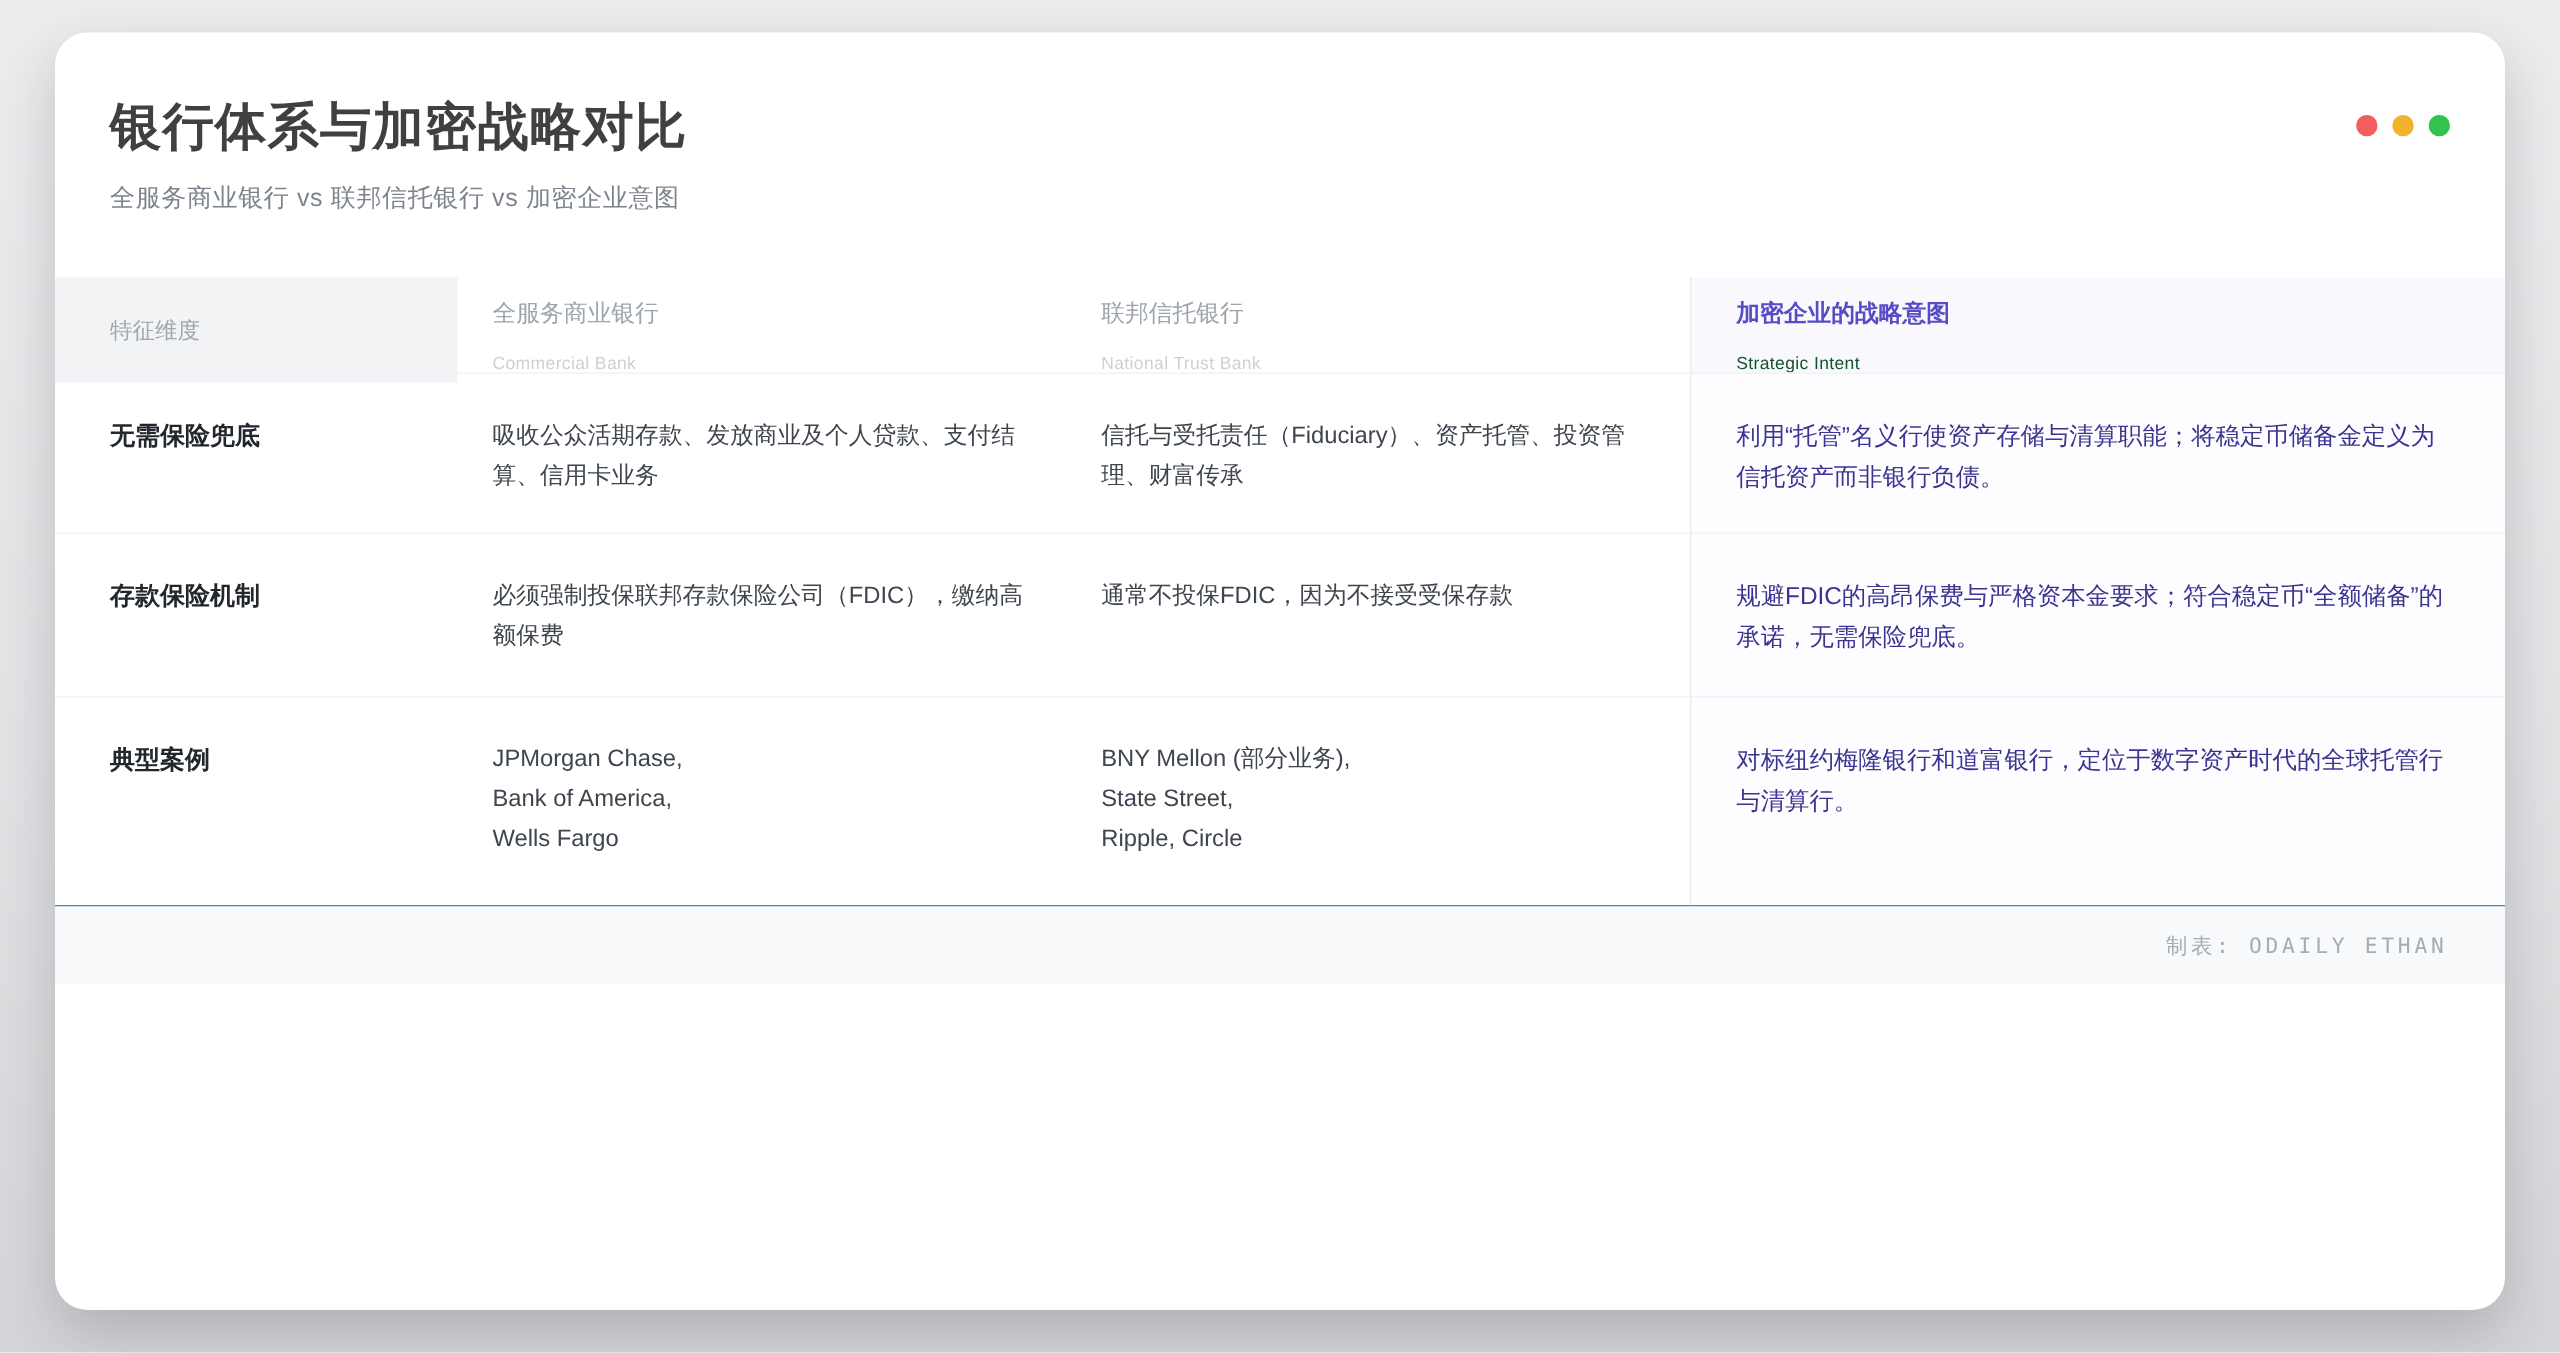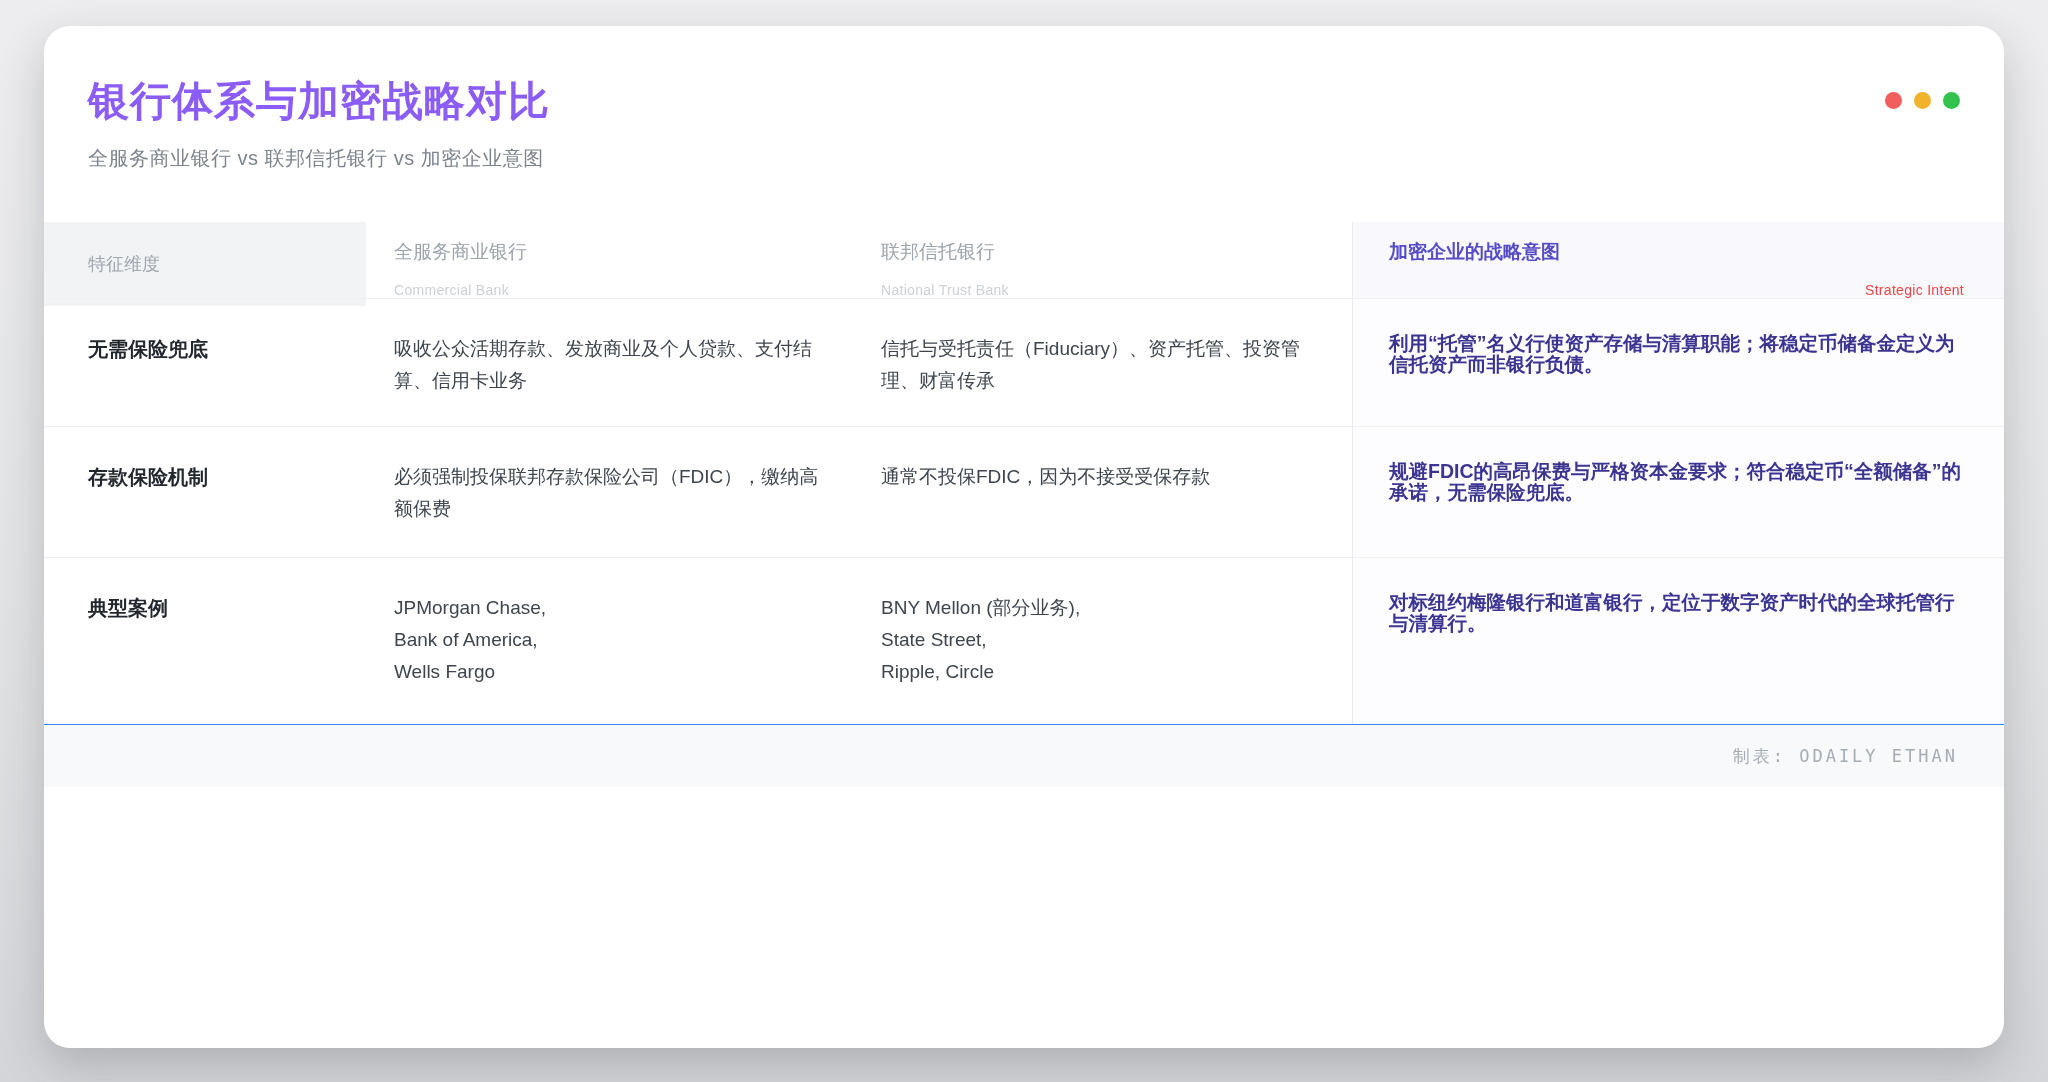--- a/index.html
+++ b/index.html
@@ -21,21 +21,21 @@
   }
   
   .card-header {
     position: relative;
     height: 196px;
     padding: 48px 44px 0 44px;
   }
   .page-title {
     font-size: 41px;
     font-weight: 700;
-    color: #8b5cf6;
+    color: #404040;
     letter-spacing: 1px;
   }
   .page-subtitle {
     margin-top: 16px;
     font-size: 20px;
     color: #7d848e;
     letter-spacing: 0.5px;
   }
   .traffic-lights {
     position: absolute;
@@ -88,23 +88,23 @@
   .th-sub { margin-top: 6px; font-size: 14px; color: #ccd1d6; letter-spacing: 0.3px; }
   .thead .cell.c3 { background: #f8f8fd; }
   .thead .cell.c3 .th-label { font-weight: 700; }
   
   .dim {
     font-weight: 700;
     color: #22272e;
     font-size: 20px;
   }
   .crypto {
-    font-weight: 700;
+    font-weight: 400;
     font-size: 19.5px;
-    line-height: 21px;
+    line-height: 33px;
   }
   .pre { white-space: pre-line; }
   
   .card-footer {
     height: 63px;
     background: #f8f9fa;
     border-top: 1px solid #3b82f6;
     display: flex;
     align-items: center;
     justify-content: flex-end;
@@ -141,21 +141,21 @@
       <div class="cell c1">
         <div class="th-label">全服务商业银行</div>
         <div class="th-sub">Commercial Bank</div>
       </div>
       <div class="cell c2">
         <div class="th-label">联邦信托银行</div>
         <div class="th-sub">National Trust Bank</div>
       </div>
       <div class="cell c3">
         <div class="th-label" style="color:#564cc5;">加密企业的战略意图</div>
-        <div class="th-sub" style="color:#ef4444;text-align:right;">Strategic Intent</div>
+        <div class="th-sub" style="color:#14532d;">Strategic Intent</div>
       </div>
     </div>
 
     <div class="trow r1">
       <div class="cell c0 dim">无需保险兜底</div>
       <div class="cell c1">吸收公众活期存款、发放商业及个人贷款、支付结算、信用卡业务</div>
       <div class="cell c2">信托与受托责任（Fiduciary）、资产托管、投资管理、财富传承</div>
       <div class="cell c3 crypto" style="color:#3b3490;">利用“托管”名义行使资产存储与清算职能；将稳定币储备金定义为信托资产而非银行负债。</div>
     </div>
 

